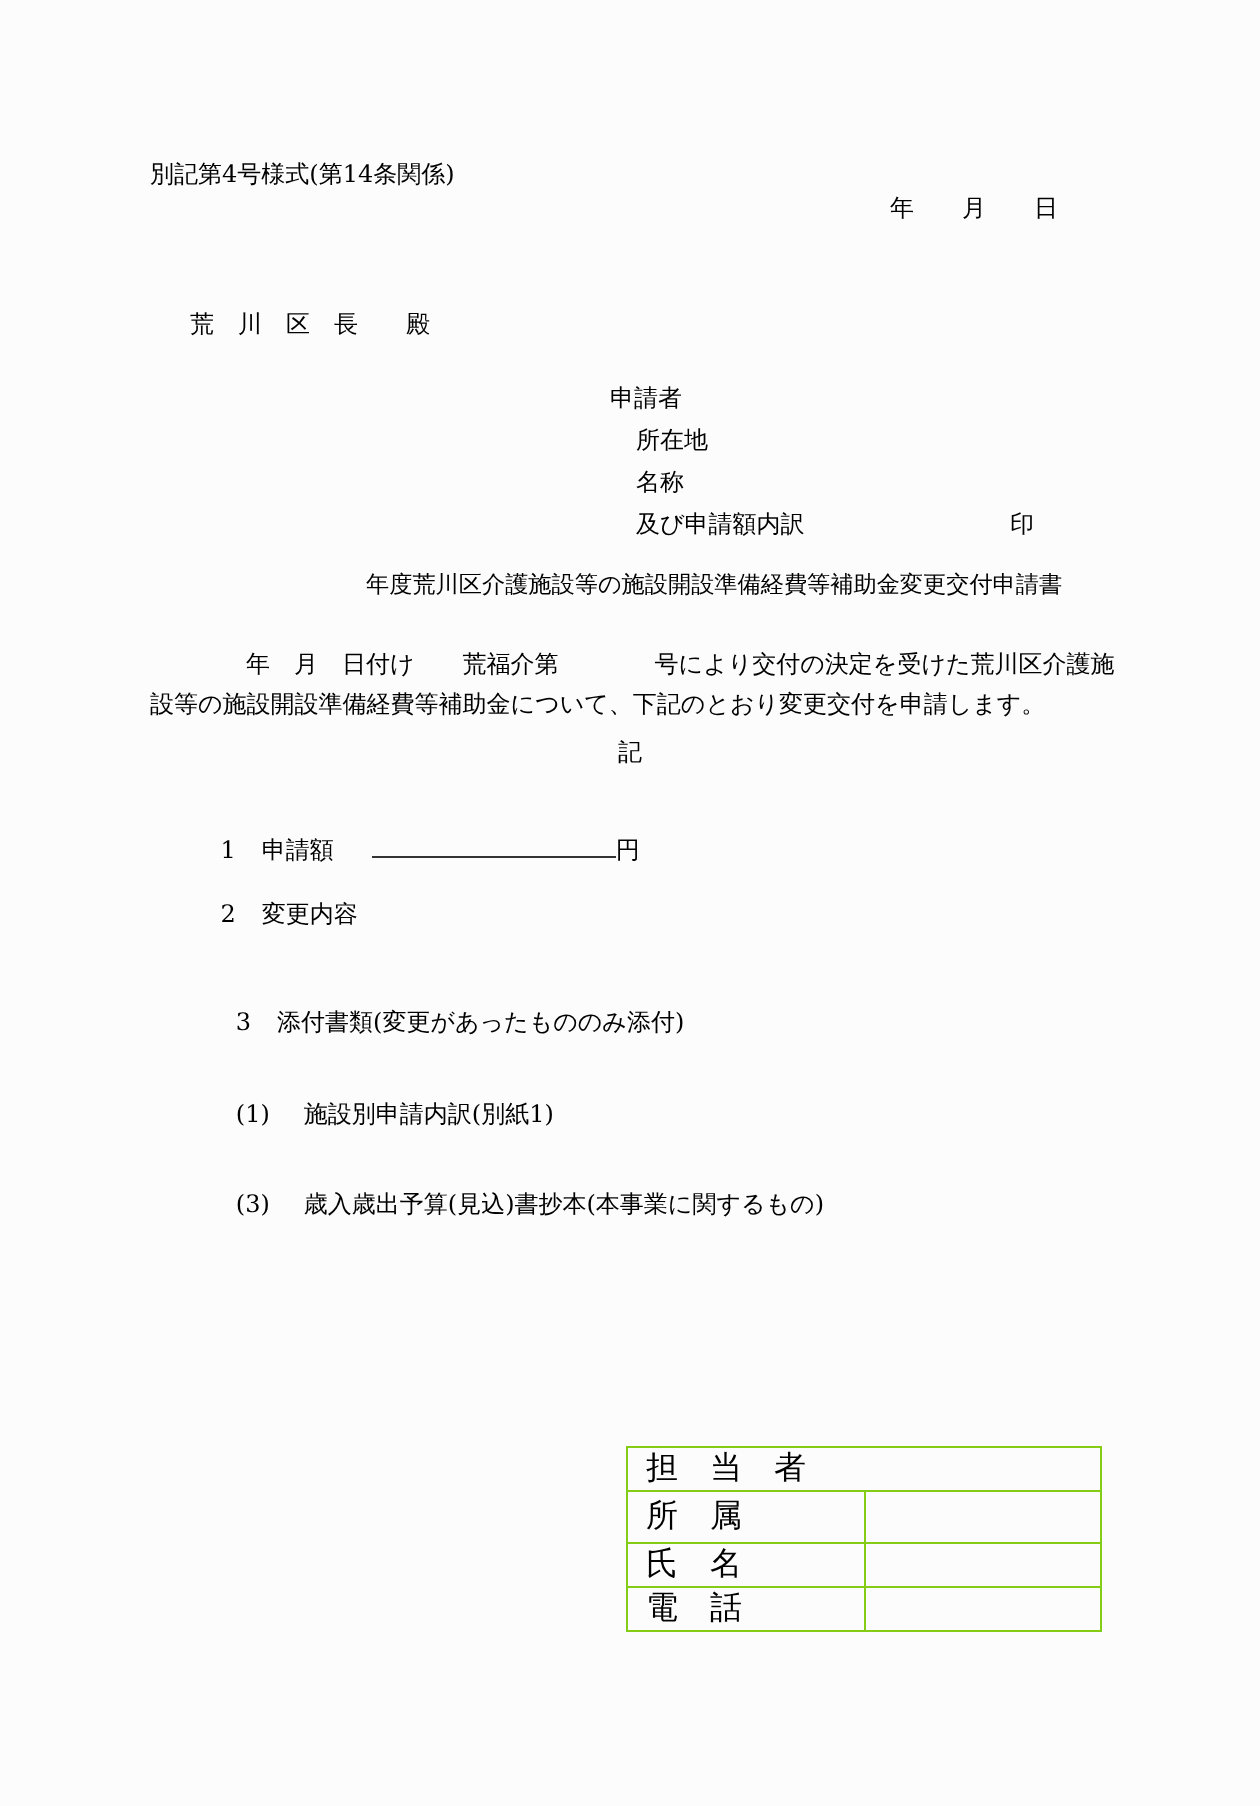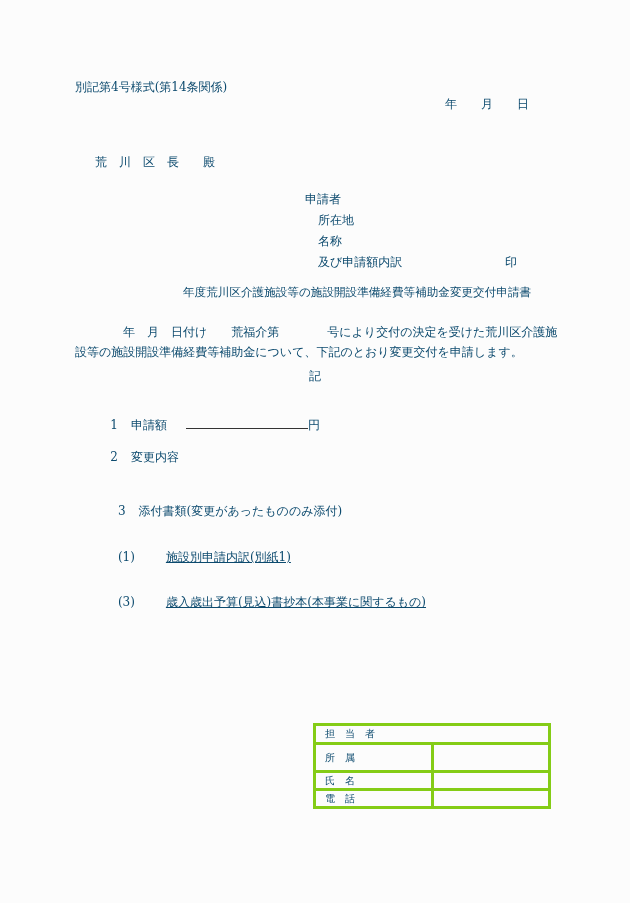--- a/index.html
+++ b/index.html
@@ -6,21 +6,21 @@
     margin: 0;
     padding: 0;
     background: #fcfcfc;
   }
   .page {
     position: relative;
     width: 630px;
     height: 903px;
     background: #fcfcfc;
     font-family: "DejaVu Serif", "Liberation Serif", serif;
-    color: #0c4a6e;
+    color: #000000;
     font-size: 12px;
     overflow: hidden;
   }
   .abs {
     position: absolute;
     white-space: pre;
     line-height: 14px;
   }
   .applicant-field {
     position: absolute;
@@ -74,34 +74,33 @@
   }
   .att-row {
     white-space: pre;
     line-height: 15.2px;
   }
   .att-no {
     display: inline-block;
     width: 22px;
   }
   .att-text {
-    margin-left: 26px;
-    text-decoration: underline;
+    margin-left: 12px;
   }
   table.contact {
     position: absolute;
     left: 313px;
     top: 723px;
     border-collapse: collapse;
     table-layout: fixed;
     width: 238px;
   }
   table.contact td {
-    border: 3px solid #84cc16;
-    font-size: 10px;
+    border: 1px solid #84cc16;
+    font-size: 16px;
     padding: 0 0 0 9px;
     white-space: pre;
     vertical-align: middle;
     overflow: hidden;
   }
   td.c-label { width: 51px; }
   td.c-value { width: 167px; }
   tr.r-header td { height: 16px; }
   tr.r-tall td   { height: 25px; }
   tr.r-norm td   { height: 15px; }

